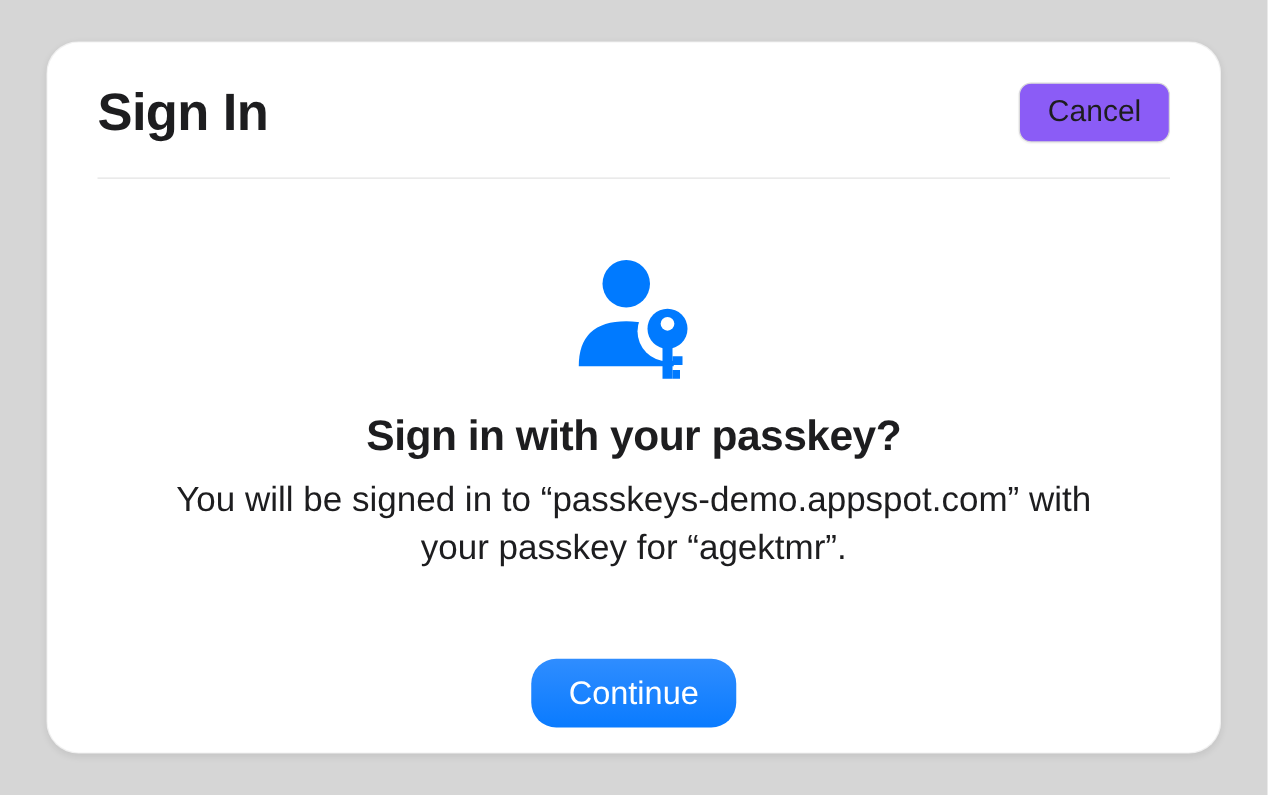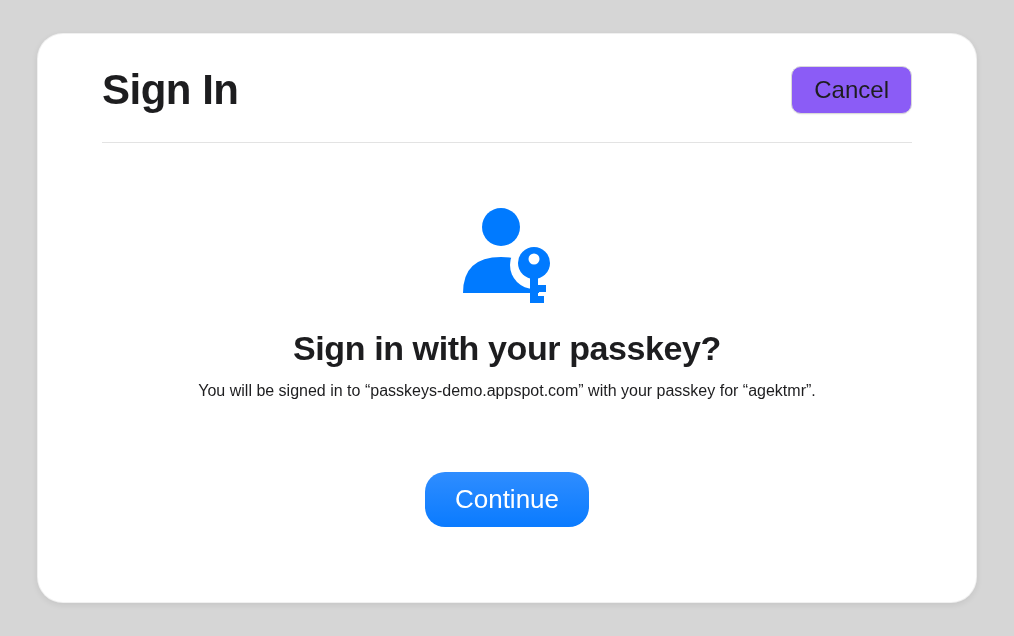--- a/index.html
+++ b/index.html
@@ -15,21 +15,21 @@
       display: flex;
       align-items: center;
       justify-content: center;
     }
     .dialog {
       background: #ffffff;
       border-radius: 26px;
       width: 940px;
       height: 570px;
       box-shadow: 0 2px 6px rgba(0,0,0,0.08);
-      padding: 32px 64px;
+      padding: 32px 40px;
       display: flex;
       flex-direction: column;
       border: 1px solid rgba(0,0,0,0.06);
     }
     .dialog-header {
       display: flex;
       justify-content: space-between;
       align-items: center;
       padding-bottom: 28px;
       border-bottom: 1px solid #e3e3e3;
@@ -63,21 +63,21 @@
       margin-bottom: 18px;
     }
     .prompt-heading {
       font-size: 34px;
       font-weight: 700;
       letter-spacing: -0.4px;
       color: #1d1d1f;
       margin-bottom: 12px;
     }
     .prompt-text {
-      font-size: 16px;
+      font-size: 28px;
       color: #1d1d1f;
       line-height: 1.35;
       max-width: 780px;
       font-weight: 400;
     }
     .continue-btn {
       margin-top: 70px;
       background: linear-gradient(to bottom, #2f8dff, #0a7bff);
       color: #ffffff;
       border: none;

